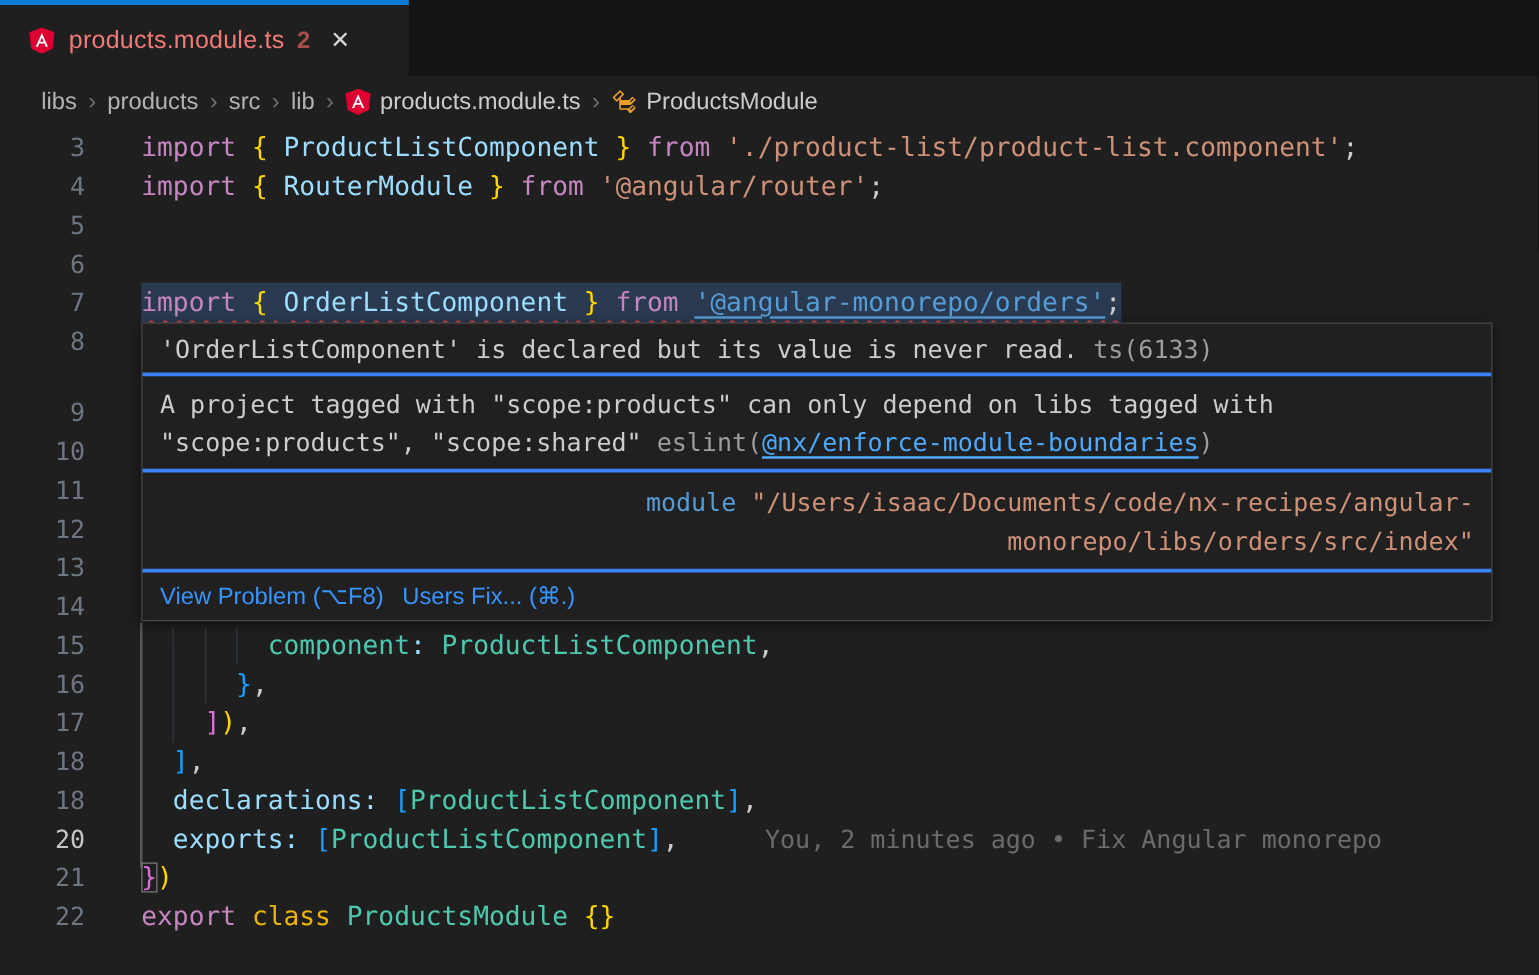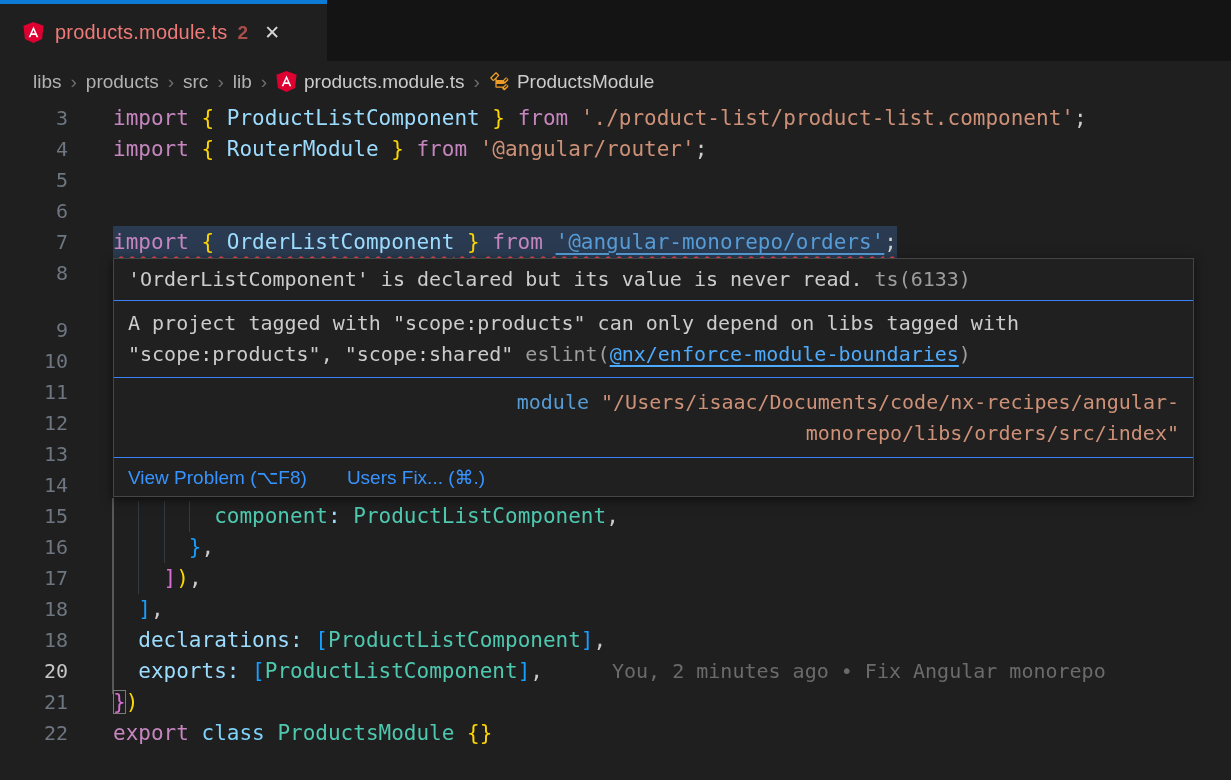--- a/index.html
+++ b/index.html
@@ -48,27 +48,27 @@
   .bracket-match { outline:1px solid #7b7b7b; outline-offset:-1px; }
   .active-guide { position:absolute; left:112px; top:396px; width:1.5px; height:196px; background:#585858; }
   
   .hover {
     position:absolute; left:113px; top:156px; width:1081px; height:239px;
     background:#202020; border:1px solid #454545; z-index:10;
     box-shadow:0 3px 10px rgba(0,0,0,.55);
   }
   .hover-sec {
     padding:5px 14px; white-space:pre-wrap; line-height:31px;
-    border-bottom:1px solid #3b82f6; font-size:20px; color:#cccccc;
+    border-bottom:3px solid #3b82f6; font-size:20px; color:#cccccc;
   }
   .hover-sec.s1 { height:42px; }
   .hover-sec.s2 { height:77px; padding-top:7px; }
   .hover-sec.s3 { height:80px; padding-top:9px;text-align:right; }
   .hover-status {
-    height:38px; display:flex; align-items:center; gap:40px; padding:0 14px;
+    height:38px; display:flex; align-items:center; gap:15px; padding:0 14px;
     font-family:"Liberation Sans", sans-serif; font-size:19px;
   }
   .hover-action { color:#3794ff; cursor:pointer; }
   .nx-link { color:#4daafc; text-decoration:underline; text-underline-offset:4px; cursor:pointer; }
   .icon20 { width:21px; height:21px; flex:0 0 auto; }
 </style>
 </head>
 <body>
 
 <div class="window">
@@ -202,16 +202,16 @@
       <div class="code-row" style="top: 554px;">
         <div class="gutter-num active">20</div>
         <div class="code-text"><span style="color: rgb(204, 204, 204);">  </span><span style="color: rgb(156, 220, 254);">exports:</span><span style="color: rgb(204, 204, 204);"> </span><span style="color: rgb(23, 159, 255);">[</span><span style="color: rgb(78, 201, 176);">ProductListComponent</span><span style="color: rgb(23, 159, 255);">]</span><span style="color: rgb(204, 204, 204);">,</span><span class="blame">You, 2 minutes ago • Fix Angular monorepo</span></div>
       </div>
       <div class="code-row" style="top: 585px;">
         <div class="gutter-num">21</div>
         <div class="code-text"><span class="bracket-match" style="color: rgb(218, 112, 214);">}</span><span style="color: rgb(255, 215, 0);">)</span></div>
       </div>
       <div class="code-row" style="top: 616px;">
         <div class="gutter-num">22</div>
-        <div class="code-text"><span style="color: rgb(197, 134, 192);">export </span><span style="color: #7dd3fc;">class </span><span style="color: rgb(78, 201, 176);">ProductsModule</span><span style="color: rgb(204, 204, 204);"> </span><span style="color: rgb(255, 215, 0);">{}</span></div>
+        <div class="code-text"><span style="color: rgb(197, 134, 192);">export </span><span style="color: #eab308;">class </span><span style="color: rgb(78, 201, 176);">ProductsModule</span><span style="color: rgb(204, 204, 204);"> </span><span style="color: rgb(255, 215, 0);">{}</span></div>
       </div>
     </div>
 </div>
 
 </body></html>

